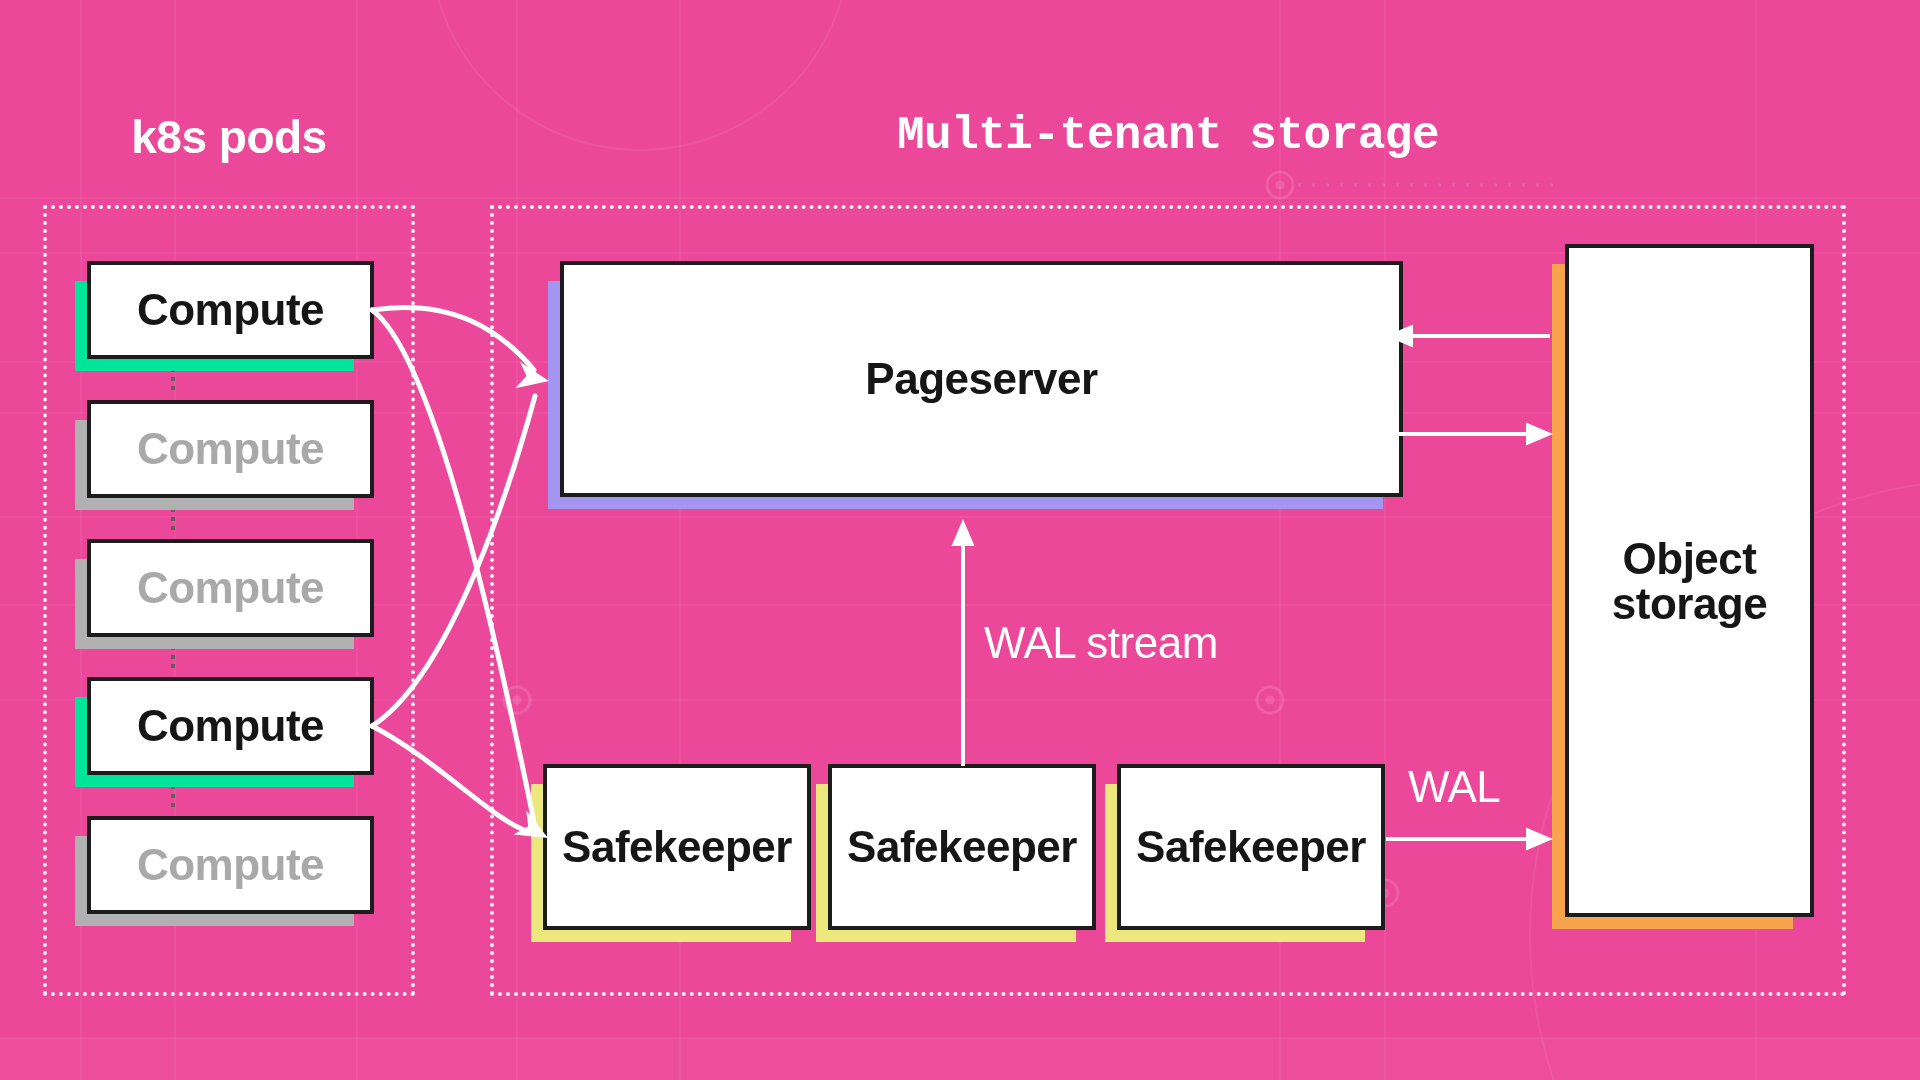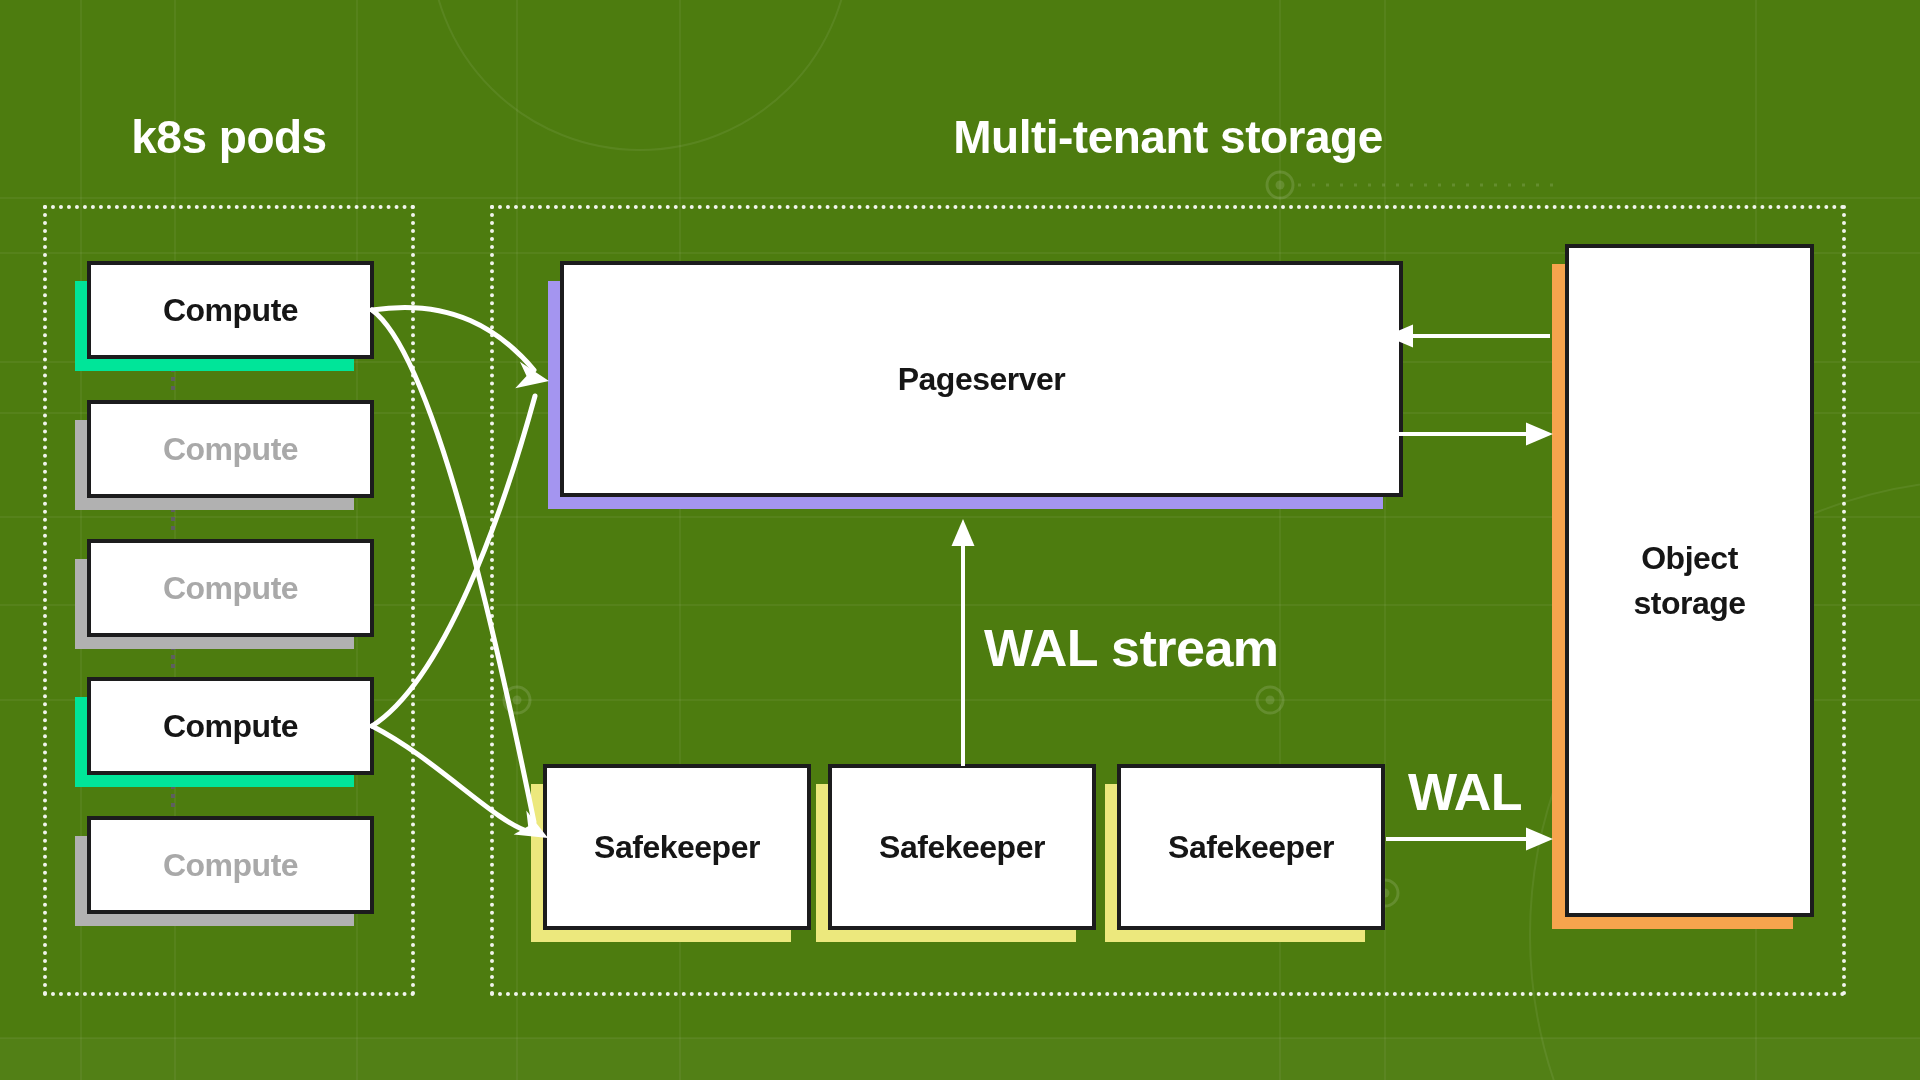--- a/index.html
+++ b/index.html
@@ -1,50 +1,50 @@
 <!DOCTYPE html>
 <html><head>
 <meta charset="utf-8">
 <style>
   html,body{margin:0;padding:0;background:#111;}
   .stage{
     position:relative;width:1920px;height:1080px;overflow:hidden;
-    background:#4d7c0f;
+    background:#ec4899;
     font-family:"Liberation Sans", sans-serif;
   }
   svg.layer{position:absolute;left:0;top:0;pointer-events:none;}
   .bg{z-index:0;}
   .fg{z-index:6;}
 
   .section-title{
     position:absolute;top:110px;z-index:2;
     color:#ffffff;font-size:46px;font-weight:700;letter-spacing:-0.5px;
     text-align:center;
   }
   .title-k8s{left:43px;width:372px;}
-  .title-storage{left:490px;width:1356px;}
+  .title-storage{left:490px;width:1356px;font-family:Liberation Mono, monospace;}
 
   .dotted-box{
     position:absolute;top:205px;height:791px;z-index:1;
     border:4px dotted rgba(255,255,255,0.92);
     box-sizing:border-box;
   }
   .k8s-box{left:43px;width:372px;}
   .storage-box{left:490px;width:1356px;}
 
   .node{position:absolute;z-index:3;}
   .node .accent{
     position:absolute;left:-16px;top:16px;width:100%;height:100%;
   }
   .node .face{
     position:absolute;left:0;top:0;right:0;bottom:0;
     background:#ffffff;
     box-shadow:0 0 0 4px #1c1c1d;
     display:flex;align-items:center;justify-content:center;
-    font-weight:700;font-size:32px;color:#161616;letter-spacing:-0.5px;
+    font-weight:700;font-size:44px;color:#161616;letter-spacing:-0.5px;
     text-align:center;
   }
   .compute{left:91px;width:279px;height:90px;}
   .pos-c1{top:265px;}
   .pos-c2{top:404px;}
   .pos-c3{top:543px;}
   .pos-c4{top:681px;}
   .pos-c5{top:820px;}
   .compute.inactive .face{color:#a9a9a9;}
 
@@ -52,21 +52,21 @@
   .sk{top:768px;width:260px;height:158px;}
   .pos-sk1{left:547px;}
   .pos-sk2{left:832px;}
   .pos-sk3{left:1121px;}
   .objstore{left:1569px;top:248px;width:241px;height:665px;}
   .objstore .accent{left:-17px;}
   .objstore .face{line-height:45px;padding:0 18px;}
 
   .flow-label{
     position:absolute;z-index:5;color:#ffffff;
-    font-size:52px;font-weight:700;letter-spacing:-0.5px;
+    font-size:44px;font-weight:400;letter-spacing:-0.5px;
   }
   .wal-stream-label{left:984px;top:618px;}
   .wal-label{left:1408px;top:762px;}
 
   .vdots{position:absolute;left:171px;width:4px;z-index:2;}
   .vdots i{display:block;width:4px;height:4px;background:#5f5f5f;margin-bottom:5px;}
   .pos-g1{top:368px;}
   .pos-g2{top:508px;}
   .pos-g3{top:646px;}
   .pos-g4{top:785px;}

